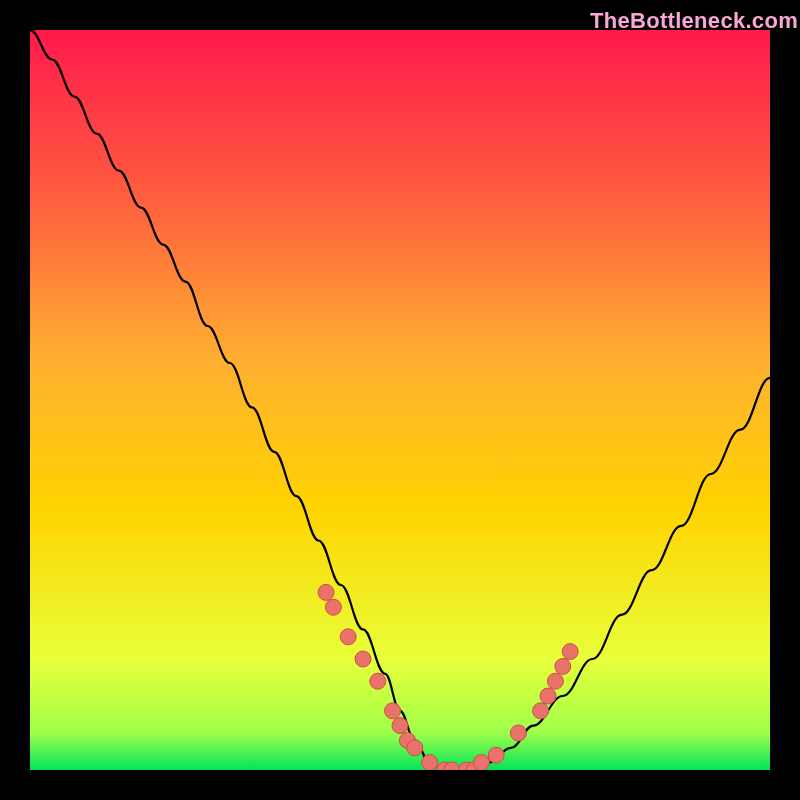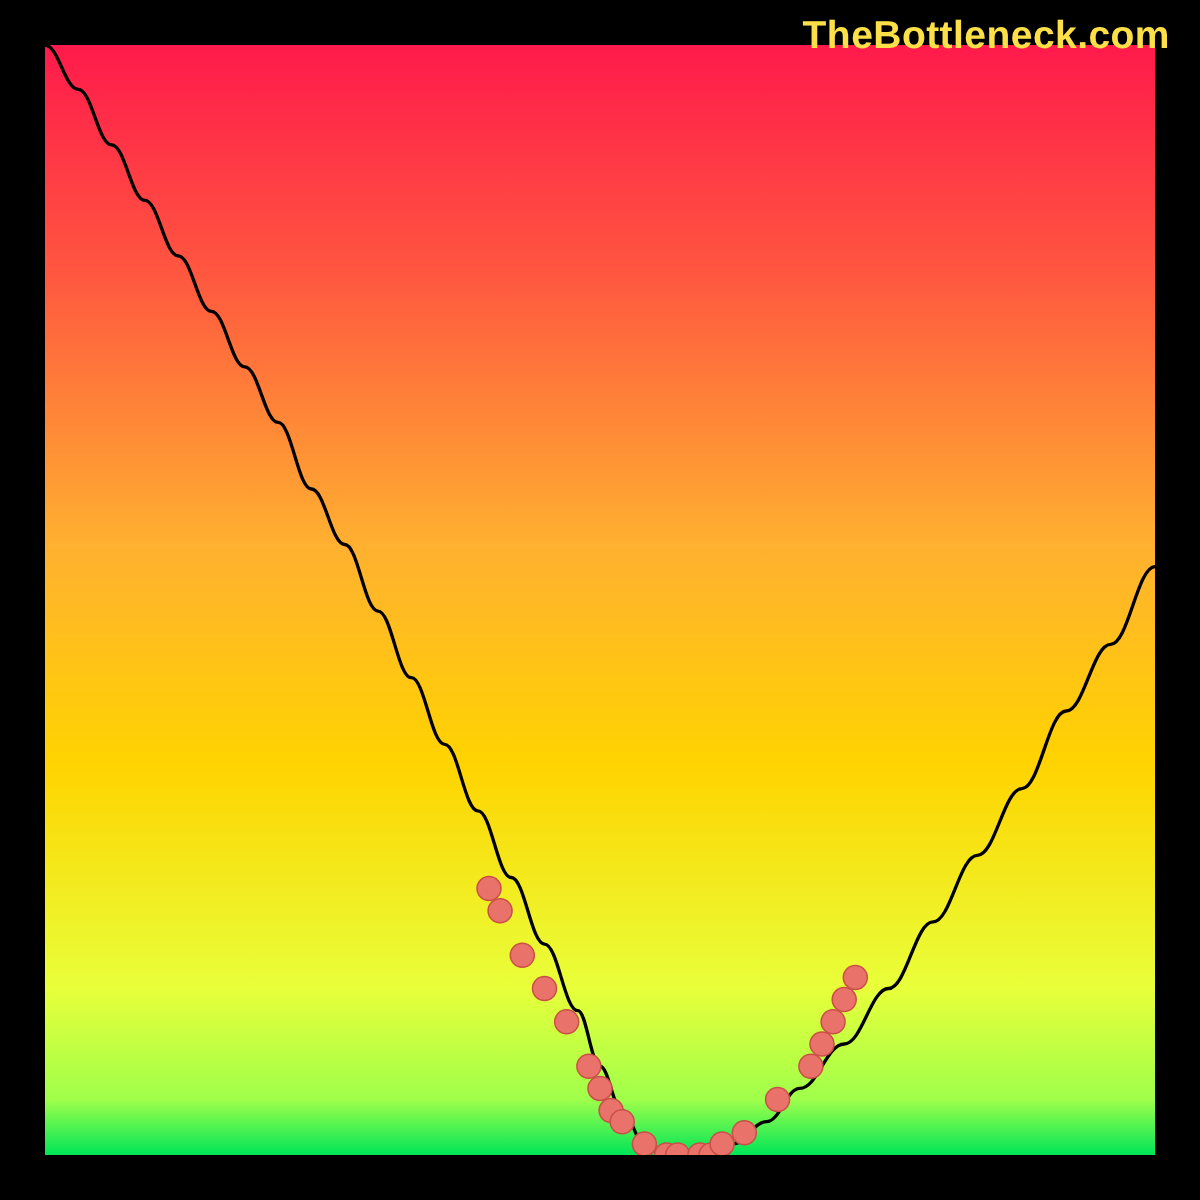--- a/index.html
+++ b/index.html
@@ -22,23 +22,23 @@
   .plot-area {
     position: absolute;
     left: 30px;
     top: 30px;
     width: 740px;
     height: 740px;
   }
   .watermark {
     position: absolute;
     top: 8px;
-    right: 20px;
-    color: #fde047;
-    font-size: 26px;
+    right: 2px;
+    color: #f9a8d4;
+    font-size: 22px;
     font-weight: 600;
     letter-spacing: 0.3px;
     pointer-events: none;
     user-select: none;
   }
   svg { display: block; }
 </style>
 </head>
 <body>
 

